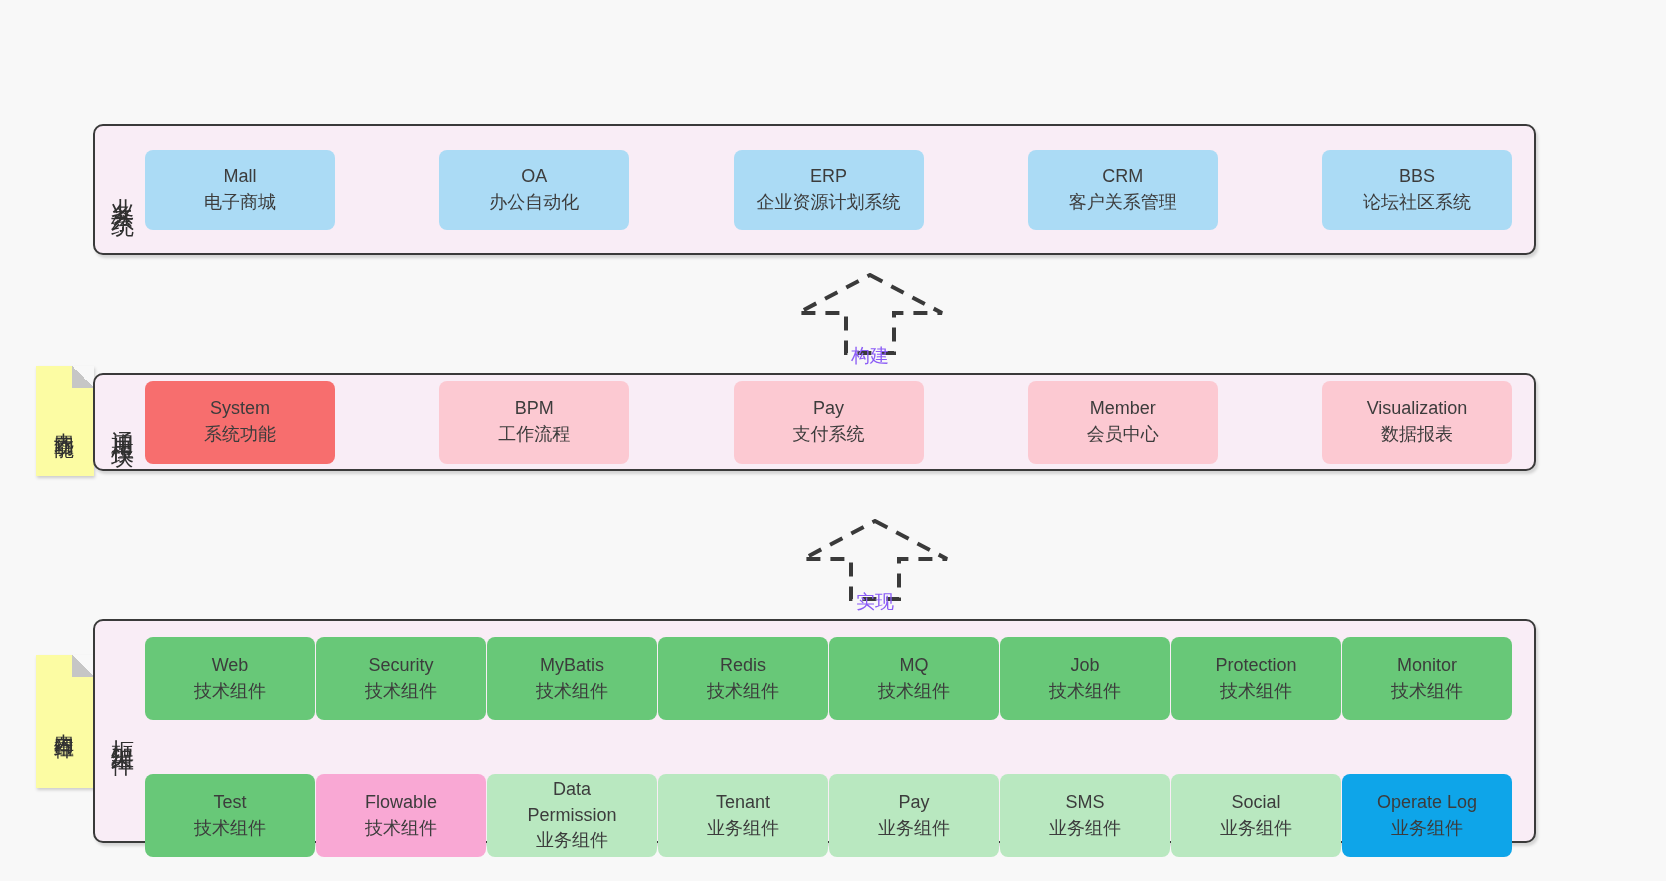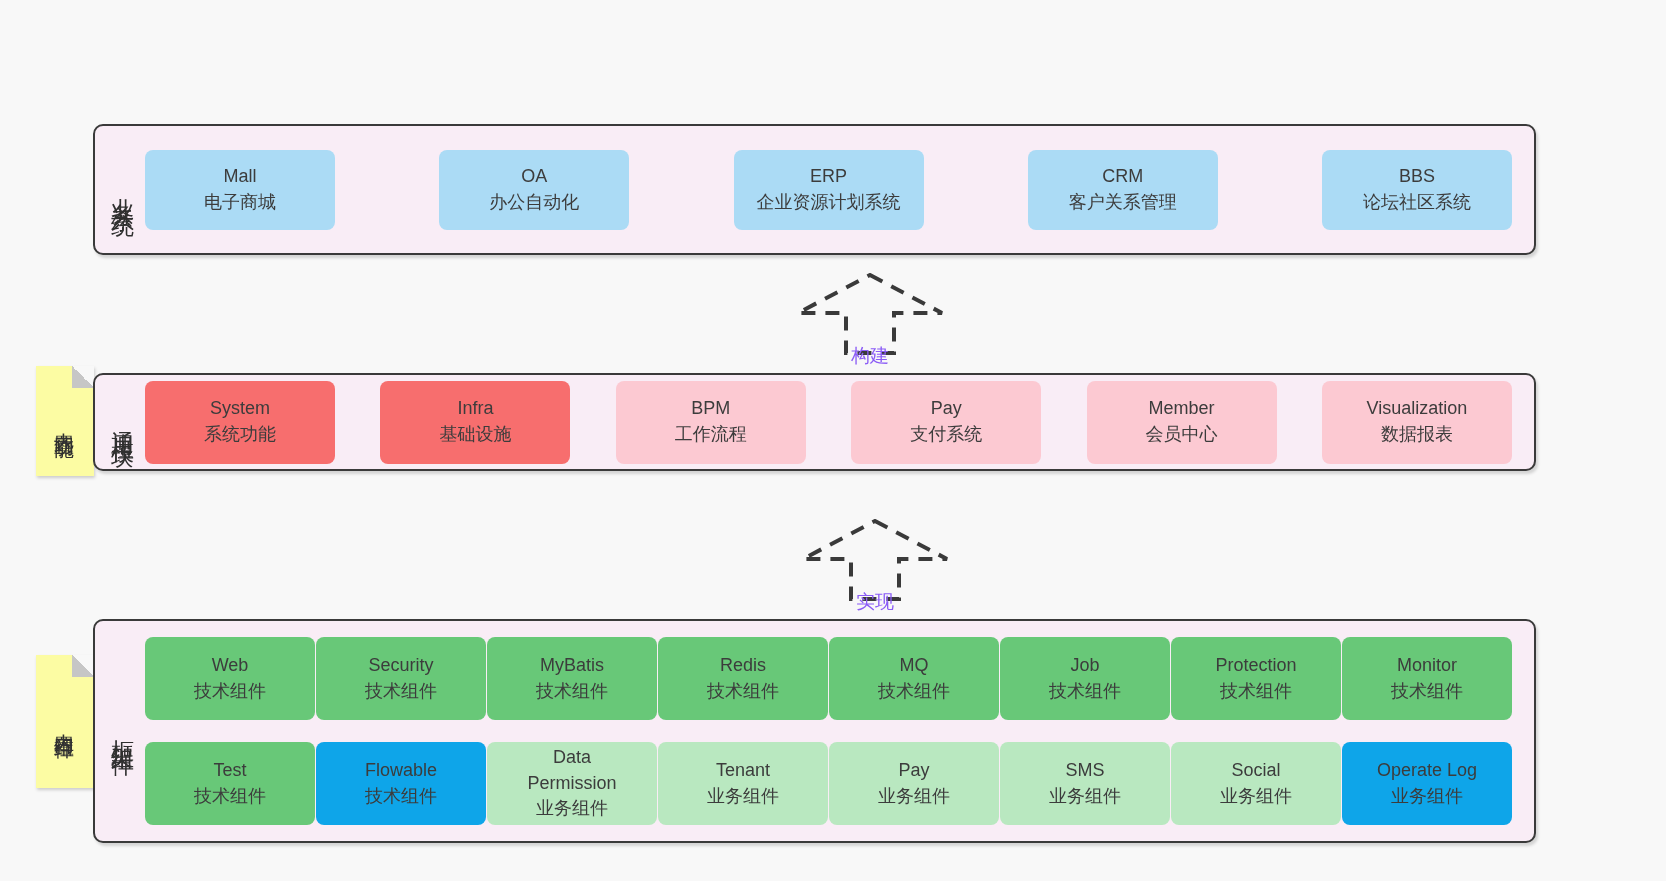--- a/index.html
+++ b/index.html
@@ -36,21 +36,21 @@
   }
   .row { display:flex; justify-content:space-between; }
   .box {
     box-sizing:border-box; border-radius:8px;
     display:flex; flex-direction:column; align-items:center; justify-content:center;
     text-align:center; font-size:18px; line-height:1.42; color:#3c3c3c;
     padding:4px 20px;
   }
   .section-business .box   { width:190px; height:80px; }
   .section-modules .box    { width:190px; height:83px; }
-  .section-components .box { width:170px; height:83px; }
+  .section-components .box { width:170px; height:83px;margin-top:32px; }
 
   
   .arrow { position:absolute; width:150px; height:82px; }
   .arrow-build     { left:795px; top:273px; }
   .arrow-implement { left:800px; top:519px; }
   .arrow svg { position:absolute; left:0; top:0; }
   .arrow-label {
     position:absolute; left:50%; top:41px; transform:translateX(-50%);
     font-size:19px; color:#8b5cf6; white-space:nowrap;margin-top:29px;
   }
@@ -118,24 +118,20 @@
   </div>
 
   <section class="panel section-modules">
     <div class="side-label">通用模块</div>
     <div class="rows">
         <div class="row">
           <div class="box" style="background: rgb(247, 110, 110);">
             <div>System</div>
             <div>系统功能</div>
           </div>
-          <div class="box" style="background: rgb(247, 110, 110);">
-            <div>Infra</div>
-            <div>基础设施</div>
-          </div>
           <div class="box" style="background: rgb(252, 201, 210);">
             <div>BPM</div>
             <div>工作流程</div>
           </div>
           <div class="box" style="background: rgb(252, 201, 210);">
             <div>Pay</div>
             <div>支付系统</div>
           </div>
           <div class="box" style="background: rgb(252, 201, 210);">
             <div>Member</div>
@@ -196,21 +192,21 @@
           <div class="box" style="background: rgb(104, 200, 120);">
             <div>Monitor</div>
             <div>技术组件</div>
           </div>
         </div>
         <div class="row">
           <div class="box" style="background: rgb(104, 200, 120);">
             <div>Test</div>
             <div>技术组件</div>
           </div>
-          <div class="box" style="background: #0ea5e9;">
+          <div class="box" style="background: #f9a8d4;">
             <div>Flowable</div>
             <div>技术组件</div>
           </div>
           <div class="box" style="background: rgb(185, 232, 192);">
             <div>Data Permission</div>
             <div>业务组件</div>
           </div>
           <div class="box" style="background: rgb(185, 232, 192);">
             <div>Tenant</div>
             <div>业务组件</div>

